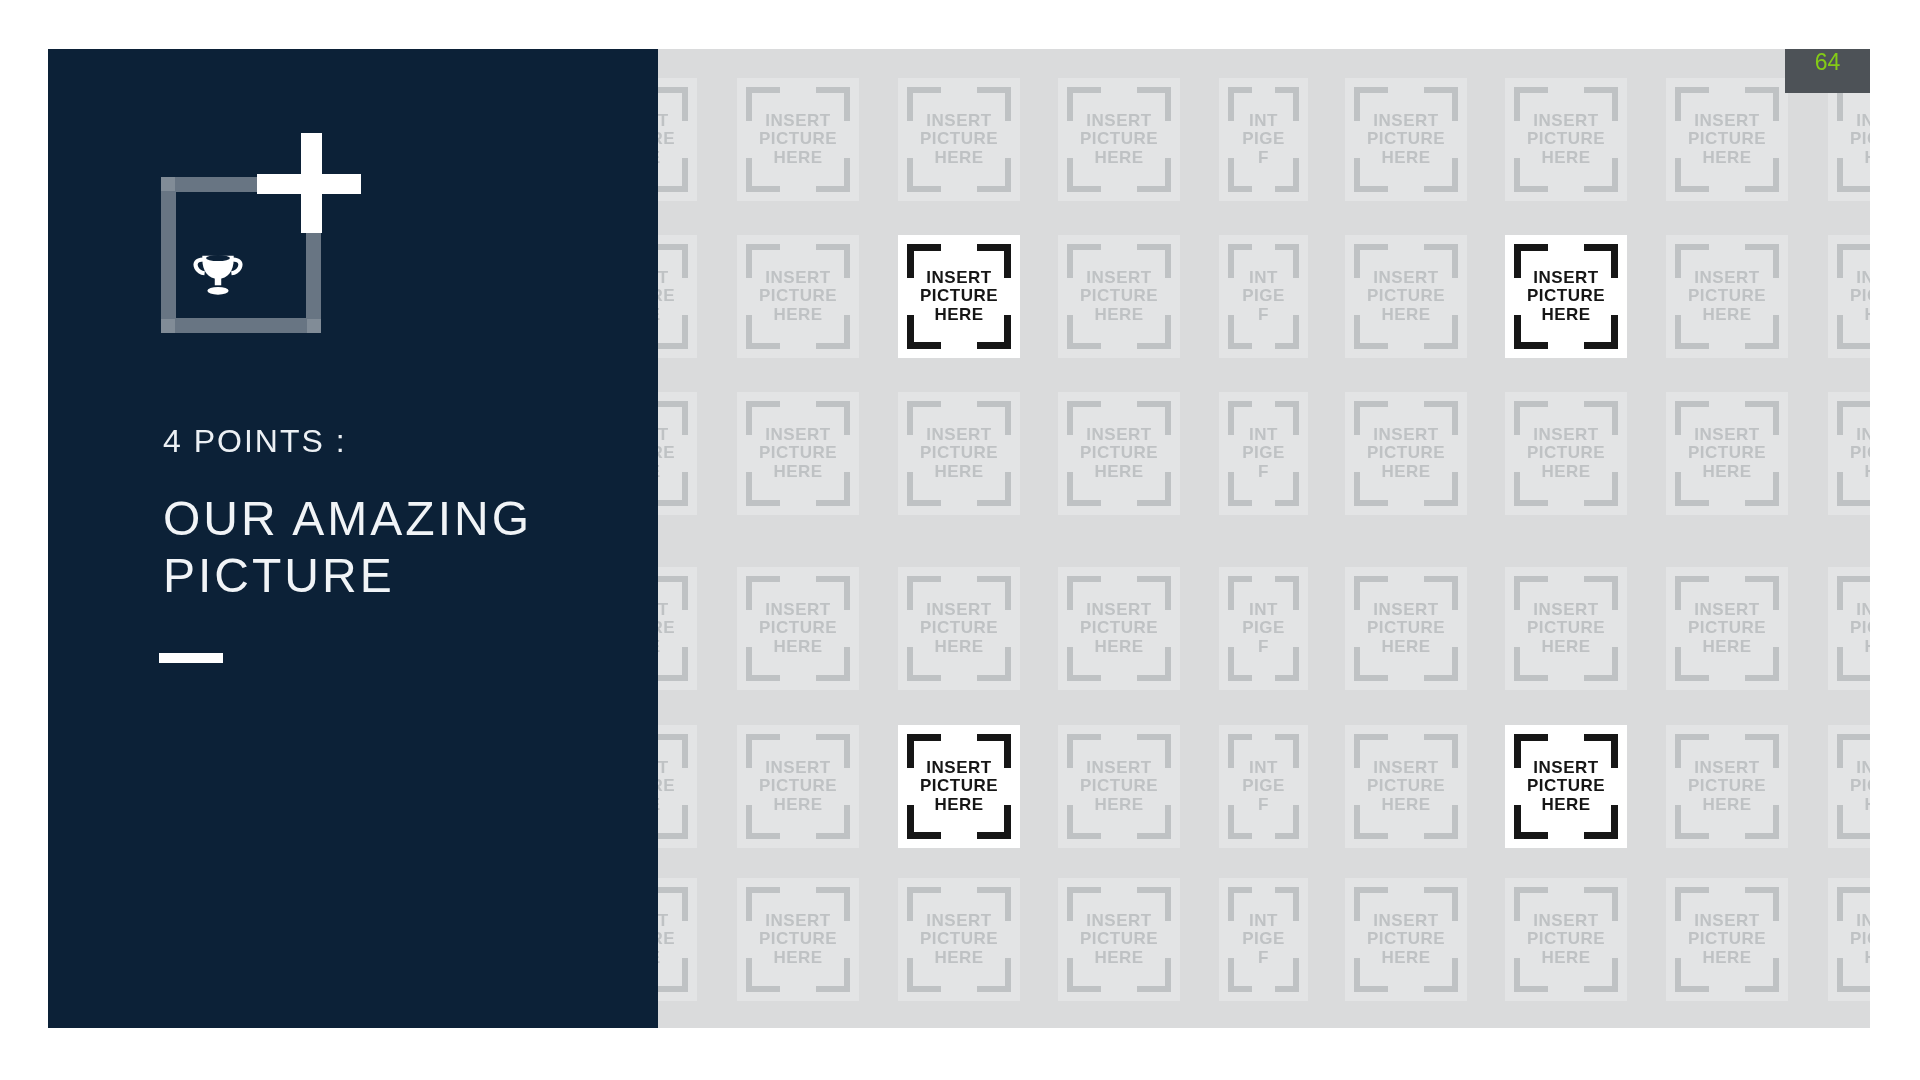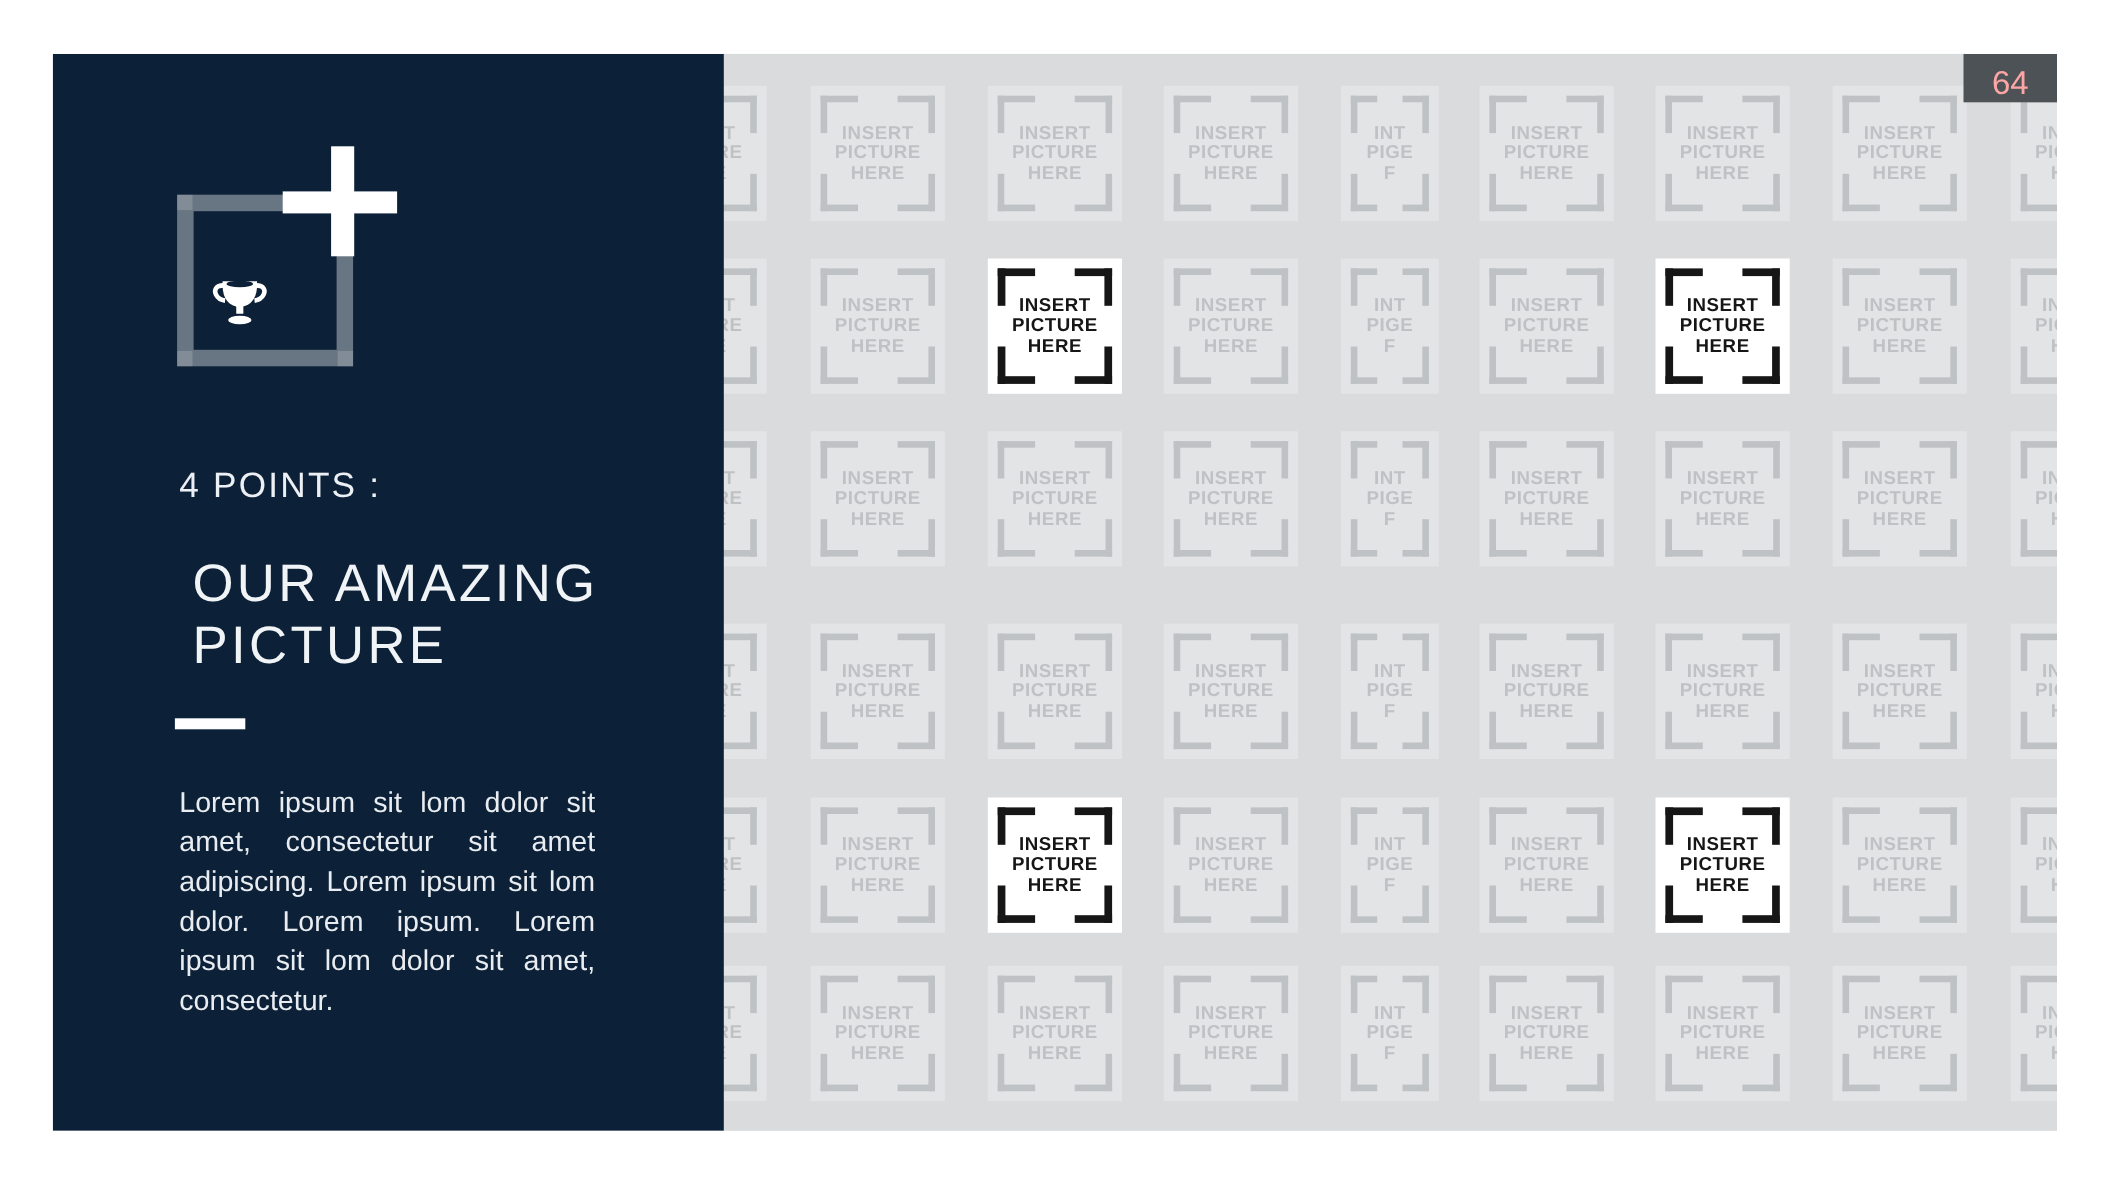--- a/index.html
+++ b/index.html
@@ -45,29 +45,29 @@
          box-sizing:border-box;}
   .notch{position:absolute;width:14px;height:14px;background:rgba(255,255,255,.17);}
   .notch.ntl{left:-15px;top:-15px;}
   .notch.nbl{left:-15px;bottom:-15px;}
   .notch.nbr{right:-15px;bottom:-15px;}
   .plus-v{left:253px;top:84px;width:21px;height:100px;background:#ffffff;}
   .plus-h{left:209px;top:125px;width:104px;height:20px;background:#ffffff;}
   .trophy{left:141px;top:204px;width:58px;height:48px;}
   .kicker{left:115px;top:330px;font-size:32px;letter-spacing:2px;color:#ECF0F4;white-space:pre;margin-top:44px;}
   .title{left:115px;top:441px;font-size:48px;line-height:57px;letter-spacing:3px;
-         color:#F1F4F7;font-weight:400;margin:12px;}
+         color:#F1F4F7;font-weight:400;margin:0;}
   .underline{left:111px;top:604px;width:64px;height:10px;background:#ffffff;}
   .body-text{left:115px;top:662px;width:378px;font-size:26px;line-height:36px;
              color:#E9EDF2;text-align:justify;margin:0;}
 
   
   .pagebadge{position:absolute;left:1737px;top:0;width:85px;height:44px;
-             background:var(--page-badge-bg);color:#fca5a5;font-size:30px;
-             display:flex;align-items:flex-end;justify-content:center;z-index:3;}
+             background:var(--page-badge-bg);color:#84cc16;font-size:23px;
+             display:flex;align-items:flex-start;justify-content:center;z-index:3;}
 </style>
 </head>
 <body>
 
 <div class="page">
   <div class="slide">
 
     <div class="grid-area">
         <div class="tile" style="left: 527px; top: 29px;">
           <span class="corner tl"></span>
@@ -668,21 +668,20 @@
         <path d="M46 7c8 0 9.5 5 7.5 9c-1.6 3.2-4.5 5.5-9 6" stroke="#ffffff" stroke-width="4.5" fill="none"></path>
         <path d="M26.5 27h7v8h-7z" fill="#ffffff"></path>
         <ellipse cx="30" cy="41" rx="11.5" ry="4.2" fill="#ffffff"></ellipse>
       </svg>
       <div class="kicker">4 POINTS :</div>
       <h1 class="title">
         <span style="display:block">OUR AMAZING</span>
         <span style="display:block">PICTURE</span>
       </h1>
       <div class="underline"></div>
-      <p class="body-text">Lorem ipsum sit lom dolor sit amet, consectetur sit amet adipiscing. Lorem ipsum sit lom dolor. Lorem ipsum. Lorem ipsum sit lom dolor sit amet, consectetur.</p>
     </div>
 
     <div class="pagebadge">
       <span>64</span>
     </div>
 
   </div>
 </div>
 
 </body></html>

